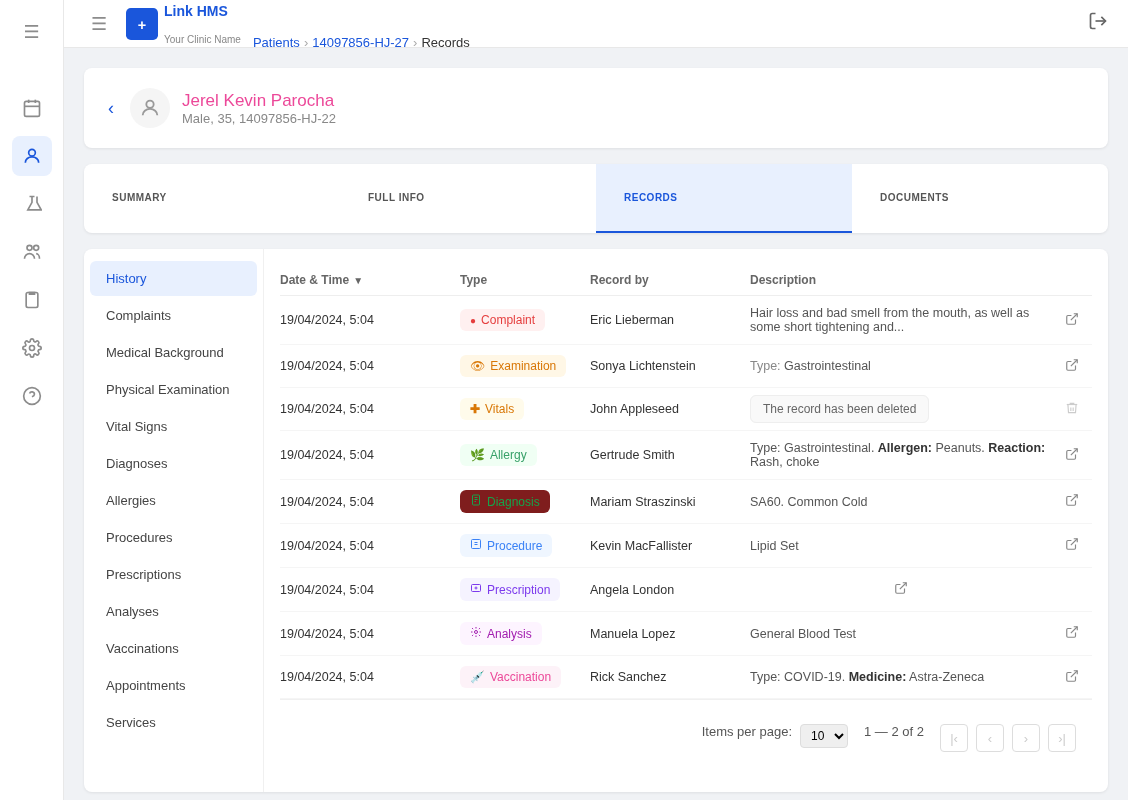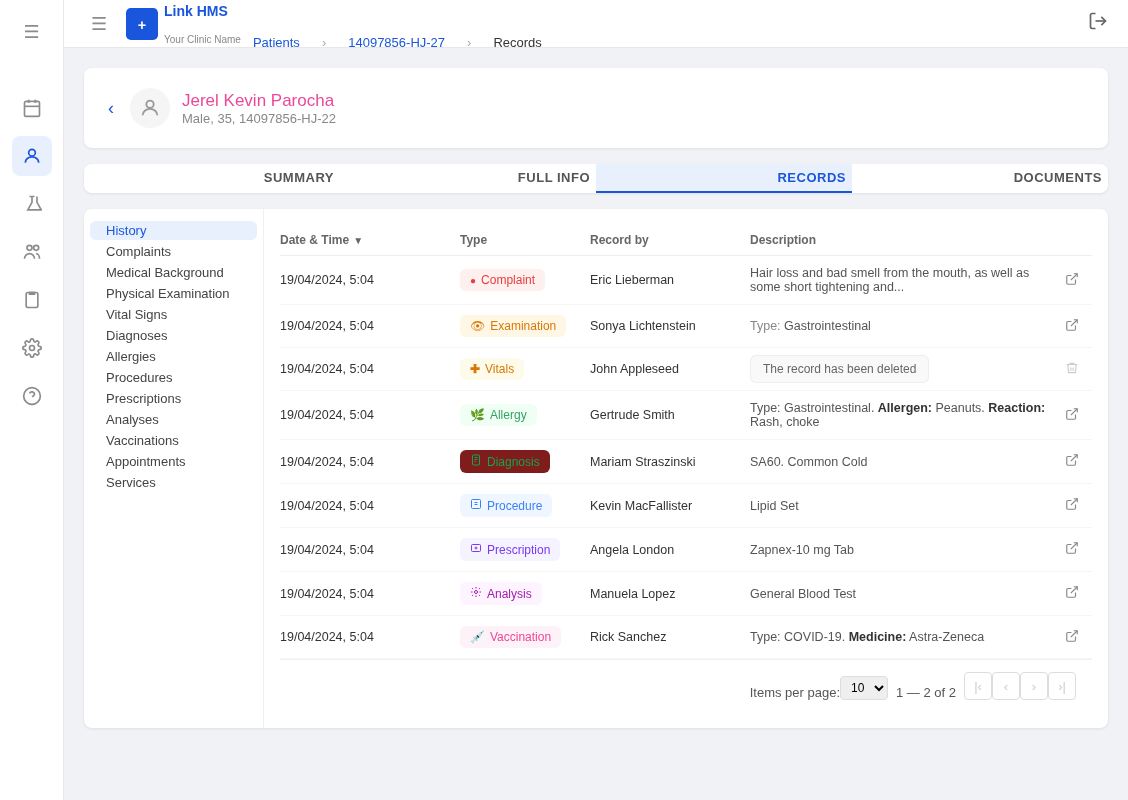--- a/index.html
+++ b/index.html
@@ -8,45 +8,45 @@
     
     .sidebar { width: 64px; background: #fff; display: flex; flex-direction: column; align-items: center; padding: 12px 0; border-right: 1px solid #e8e8e8; gap: 8px; }
     .sidebar-icon { width: 40px; height: 40px; display: flex; align-items: center; justify-content: center; border-radius: 8px; cursor: pointer; color: #8c8c8c; font-size: 18px; }
     .sidebar-icon.active { background: #e8f0fe; color: #1a56db; }
 
     
     .main { flex: 1; display: flex; flex-direction: column; overflow: hidden; }
 
     
     .topbar { background: #fff; height: 48px; display: flex; align-items: center; padding: 0 20px; border-bottom: 1px solid #e8e8e8; gap: 8px; justify-content: space-between; }
-    .breadcrumb { display: flex; align-items: center; gap: 22px; font-size: 13px; color: #666; margin-top: 37px; }
+    .breadcrumb { display: flex; align-items: center; gap: 4px; font-size: 13px; color: #666; margin-top: 37px; }
     .breadcrumb span { color: #333; }
     .breadcrumb .sep { color: #aaa; }
 
     
     .content { flex: 1; padding: 20px; overflow: auto; }
 
     
     .patient-card { background: #fff; border-radius: 8px; padding: 20px 24px; margin-bottom: 16px; display: flex; align-items: center; gap: 12px; box-shadow: 0 1px 3px rgba(0,0,0,0.08); }
     .back-btn { color: #1a56db; cursor: pointer; font-size: 18px; margin-right: 4px; }
     .patient-avatar { width: 40px; height: 40px; background: #f5f5f5; border-radius: 50%; display: flex; align-items: center; justify-content: center; color: #666; font-size: 20px; }
     .patient-info h1 { font-size: 17px; font-weight: 400; color: #ec4899; }
     .patient-info p { font-size: 13px; color: #888; }
 
     
     .tabs { background: #fff; border-radius: 8px; display: flex; box-shadow: 0 1px 3px rgba(0,0,0,0.08); margin-bottom: 16px; overflow: hidden; }
-    .tab { flex: 1; text-align: right; padding: 6px; font-size: 13px; font-weight: 600; letter-spacing: 0.5px; color: #555; cursor: pointer; border-bottom: 2px solid transparent; }
+    .tab { flex: 1; text-align: left; padding: 28px; font-size: 10px; font-weight: 600; letter-spacing: 0.5px; color: #555; cursor: pointer; border-bottom: 2px solid transparent; }
     .tab.active { color: #1a56db; background: #e8f0fe; border-bottom: 2px solid #1a56db; }
 
     
     .records-container { background: #fff; border-radius: 8px; display: flex; min-height: 500px; box-shadow: 0 1px 3px rgba(0,0,0,0.08); }
 
     
     .left-nav { width: 180px; padding: 12px 0; border-right: 1px solid #f0f0f0; flex-shrink: 0; }
-    .left-nav-item { padding: 2px 16px; font-size: 13px; color: #444; cursor: pointer; border-radius: 6px; margin: 0 6px 2px; }
+    .left-nav-item { padding: 10px 16px; font-size: 13px; color: #444; cursor: pointer; border-radius: 6px; margin: 0 6px 2px; }
     .left-nav-item.active { background: #e8f0fe; color: #1a56db; font-weight: 500; }
 
     
     .records-table { flex: 1; padding: 16px; }
     .table-header { display: grid; grid-template-columns: 180px 130px 160px 1fr 40px; padding: 8px 0; border-bottom: 1px solid #eee; font-size: 12px; font-weight: 600; color: #666; }
     .table-header .th { display: flex; align-items: center; gap: 4px; }
     .table-row { display: grid; grid-template-columns: 180px 130px 160px 1fr 40px; padding: 10px 0; border-bottom: 1px solid #f5f5f5; align-items: center; font-size: 13px; position: relative; }
     .datetime { color: #333; font-size: 12.5px; }
     .badge { display: inline-flex; align-items: center; gap: 5px; padding: 4px 10px; border-radius: 6px; font-size: 12px; font-weight: 500; }
     .badge-complaint { background: #fff0f0; color: #e53e3e; }
@@ -60,21 +60,21 @@
     .badge-vaccination { background: #fdf2f8; color: #ec4899; }
     .record-by { color: #333; font-size: 12.5px; }
     .description { color: #555; font-size: 12.5px; }
     .description strong { font-weight: 600; color: #333; }
     .open-icon { color: #888; cursor: pointer; font-size: 14px; text-align: center; }
 
     
     .deleted-tooltip { background: #f9f9f9; border: 1px solid #eee; border-radius: 6px; padding: 6px 12px; font-size: 12px; color: #666; white-space: nowrap; }
 
     
-    .pagination { display: flex; align-items: flex-end; justify-content: flex-end; padding: 12px 16px; font-size: 13px; color: #555; border-top: 1px solid #f0f0f0; }
+    .pagination { display: flex; align-items: flex-start; justify-content: flex-end; padding: 24px 16px; gap: 8px; font-size: 13px; color: #555; border-top: 1px solid #f0f0f0; }
     .pagination select { border: 1px solid #ddd; border-radius: 4px; padding: 3px 6px; font-size: 12px; }
     .page-btn { width: 28px; height: 28px; display: flex; align-items: center; justify-content: center; border: 1px solid #ddd; border-radius: 4px; cursor: pointer; color: #555; background: #fff; }
     .page-btn.disabled { color: #ccc; cursor: not-allowed; }
   </style>
 </head>
 <body>
 
 <div class="sidebar">
   <div class="sidebar-icon">☰</div>
   <div style="height:20px"></div>
@@ -350,21 +350,20 @@
                 <svg width="12" height="12" viewBox="0 0 24 24" fill="none" stroke="currentColor" stroke-width="2">
                     <path d="M19 5H5a2 2 0 0 0-2 2v10a2 2 0 0 0 2 2h14a2 2 0 0 0 2-2V7a2 2 0 0 0-2-2z"></path>
                     <line x1="12" y1="9" x2="12" y2="15"></line>
                     <line x1="9" y1="12" x2="15" y2="12"></line>
                   </svg>
               </span>
               <span>Prescription</span>
             </span>
           </div>
           <div class="record-by">Angela London</div>
-          <div class="description">Zapnex-10 mg Tab</div>
           <div class="open-icon">
             <svg width="14" height="14" viewBox="0 0 24 24" fill="none" stroke="currentColor" stroke-width="2">
                 <path d="M18 13v6a2 2 0 0 1-2 2H5a2 2 0 0 1-2-2V8a2 2 0 0 1 2-2h6"></path>
                 <polyline points="15 3 21 3 21 9"></polyline>
                 <line x1="10" y1="14" x2="21" y2="3"></line>
               </svg>
           </div>
         </div>
 
         <div class="table-row">

